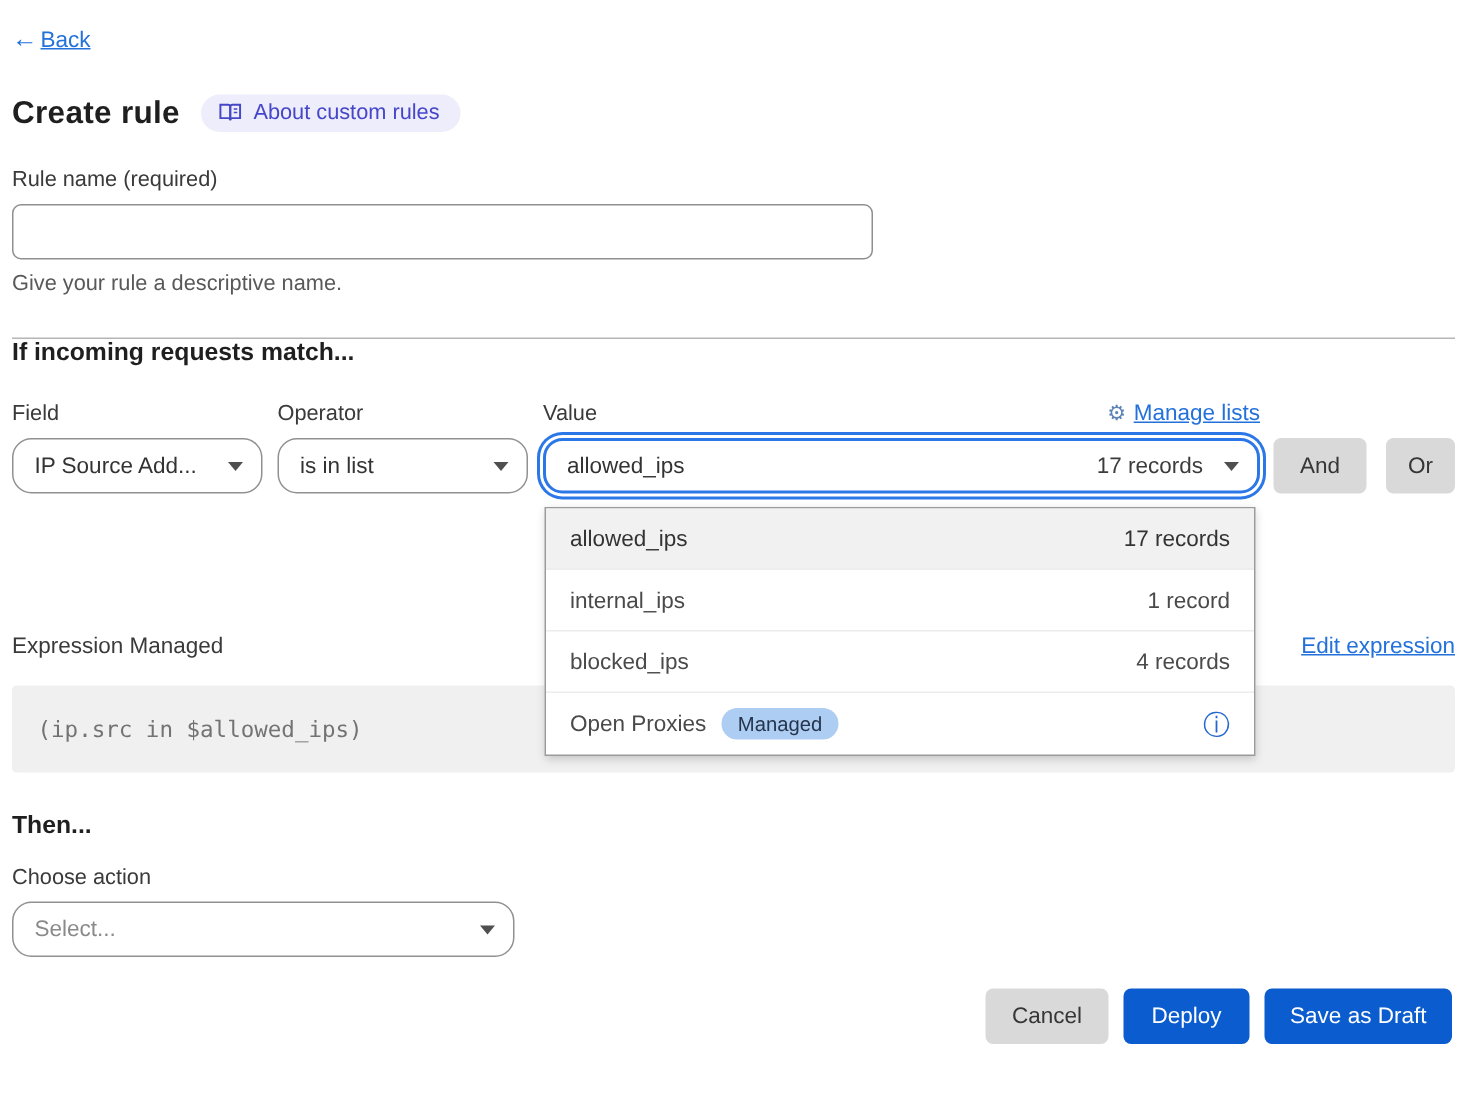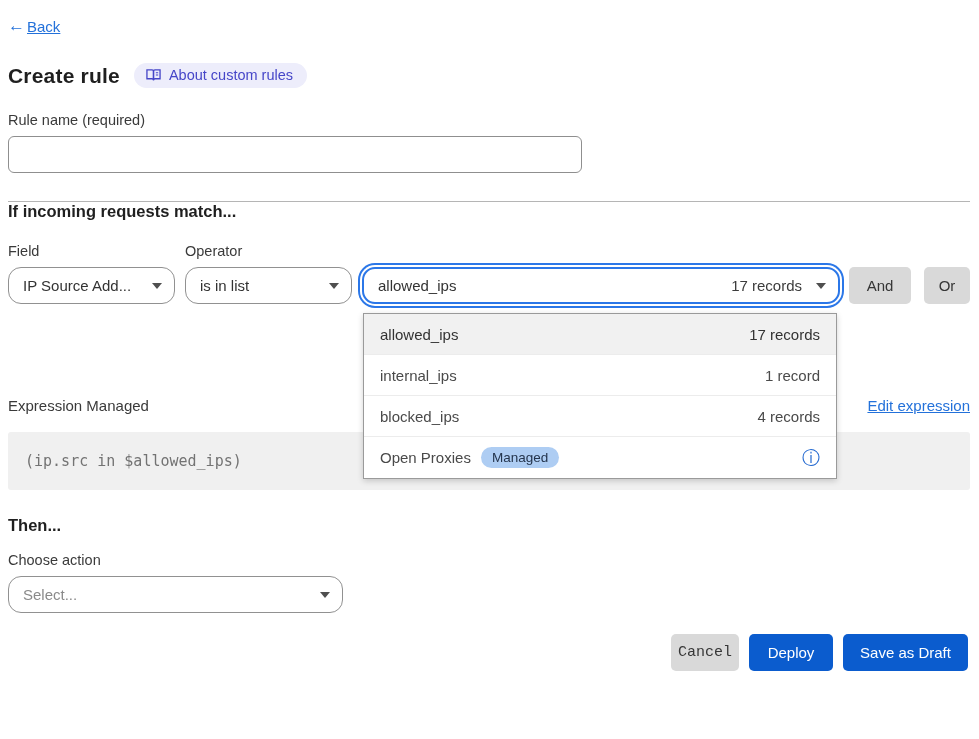--- a/index.html
+++ b/index.html
@@ -72,21 +72,21 @@
                 align-items:center; padding-left:17px; }
   .expr-code { font-family:"DejaVu Sans Mono","Liberation Mono",monospace; font-size:15px; color:#737373; }
 
   
   .then-heading { margin-top:26px; }
   .choose-label { margin-top:17px; }
   .action-select { width:335px; margin-top:0; }
 
   
   .footer { display:flex; justify-content:flex-end; align-items:center; gap:10px; margin-top:21px; padding-right:2px; }
-  .btn-cancel { width:68px;font-family:Liberation Mono, monospace; }
+  .btn-cancel { width:82px; }
   .btn-draft { width:125px; }
   .btn-deploy { width:84px; }
 </style>
 </head>
 <body>
 
 <div class="page">
 
   
   <div class="back-row">
@@ -105,20 +105,21 @@
           <path d="M10.5 4.5h2.5M10.5 7h2.5" stroke-width="1.1"></path>
         </svg>
       </span>
       <span>About custom rules</span>
     </span>
   </div>
 
   
   <div class="field-label" style="margin-top:24px;">Rule name (required)</div>
   <input class="text-input" type="text" value="" style="">
+  <div class="helper">Give your rule a descriptive name.</div>
 
   <hr class="divider">
 
   
   <div class="section-heading">If incoming requests match...</div>
 
   <div class="cond-row">
     <div class="col col-field">
       <div class="field-label">Field</div>
       <div class="select">
@@ -129,20 +130,27 @@
 
     <div class="col col-operator">
       <div class="field-label">Operator</div>
       <div class="select">
         <span class="grow">is in list</span>
         <span class="caret"></span>
       </div>
     </div>
 
     <div class="col col-value">
+      <div class="value-head">
+        <div class="field-label">Value</div>
+        <span class="manage-link">
+          <span class="gear">⚙</span>
+          <span class="link">Manage lists</span>
+        </span>
+      </div>
       <div class="select select-focused">
         <span class="grow">allowed_ips</span>
         <span class="records-meta">17 records</span>
         <span class="caret"></span>
       </div>
 
       <div class="dropdown">
         <div class="dd-row selected">
           <span>allowed_ips</span>
           <span>17 records</span>

